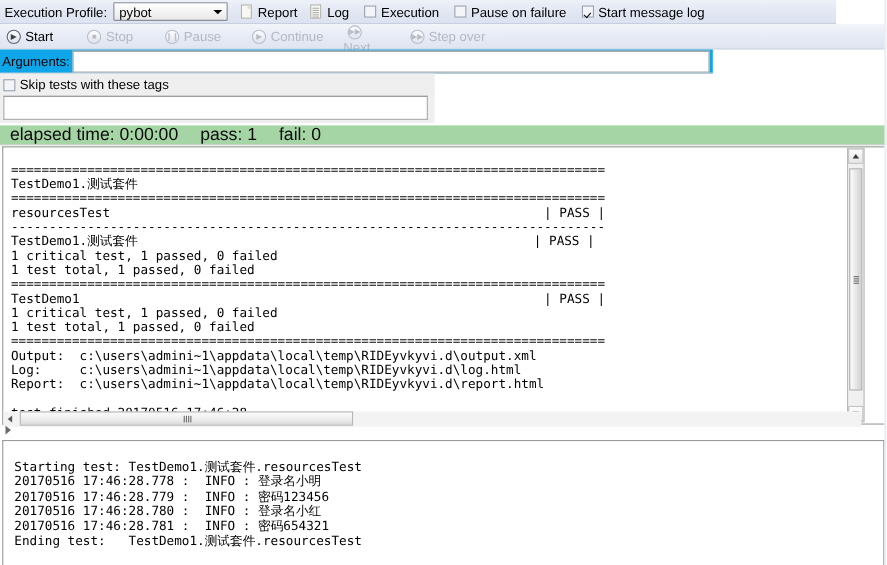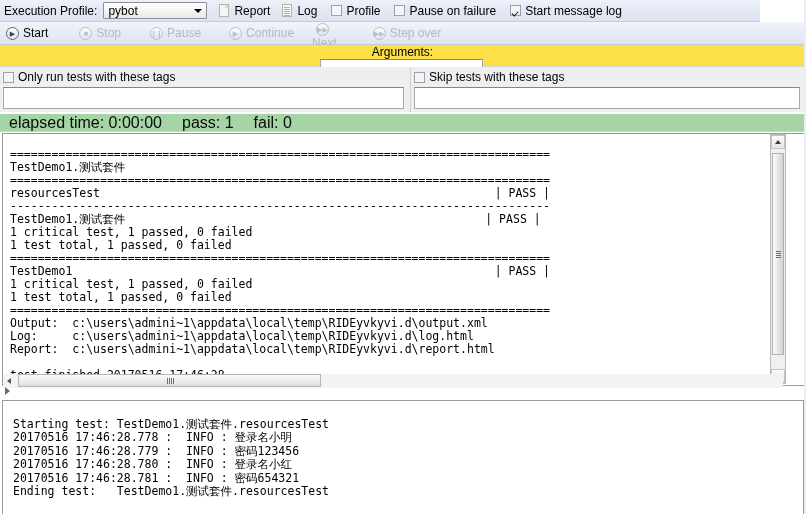--- a/index.html
+++ b/index.html
@@ -160,27 +160,26 @@
   }
   .runbtn .lab { font-size: 12px; color: #000; }
   .runbtn.disabled .lab { color: #b4b8c2; }
   .runbtn.disabled .glyph { border-color: #b9bdc8; }
   .runbtn.disabled .glyph > i { color: #b9bdc8; }
 
   
   .args-row {
     position: absolute;
     left: 0; top: 45px;
-    width: 806px; height: 22px;
-    background: #fde047;
+    width: 648px; height: 22px;
+    background: #0ea5e9;
     border-bottom: 1px solid #d6d6d6;
     display: flex;
     align-items: center;
     box-sizing: border-box;
-    flex-direction: column;
   }
   .args-label {
     padding-left: 2px;
     padding-right: 3px;
     font-size: 12px;
   }
   .args-input {
     flex: 1;
     height: 20px;
     margin-right: 3px;
@@ -426,21 +425,21 @@
       <span>Report</span>
     </div>
 
     <div class="tb-item">
       <span class="doc-icon lines"></span>
       <span>Log</span>
     </div>
 
     <div class="chk-wrap">
       <span class="chkbox"></span>
-      <span>Profile</span>
+      <span>Execution</span>
     </div>
 
     <div class="chk-wrap">
       <span class="chkbox"></span>
       <span>Pause on failure</span>
     </div>
 
     <div class="chk-wrap">
       <span class="chkbox checked"></span>
       <span>Start message log</span>
@@ -485,27 +484,20 @@
       <span class="lab">Step over</span>
     </div>
   </div>
 
   <div class="args-row">
     <span class="args-label">Arguments:</span>
     <input class="args-input" type="text" value="" style="">
   </div>
 
   <div class="tags-area">
-    <div class="tag-panel left">
-      <div class="tag-chk-row">
-        <span class="chkbox"></span>
-        <span class="lab">Only run tests with these tags</span>
-      </div>
-      <input class="tag-input" type="text" value="" style="">
-    </div>
     <div class="tag-panel right">
       <div class="tag-chk-row">
         <span class="chkbox"></span>
         <span class="lab">Skip tests with these tags</span>
       </div>
       <input class="tag-input" type="text" value="" style="">
     </div>
   </div>
 
   <div class="status-bar">

